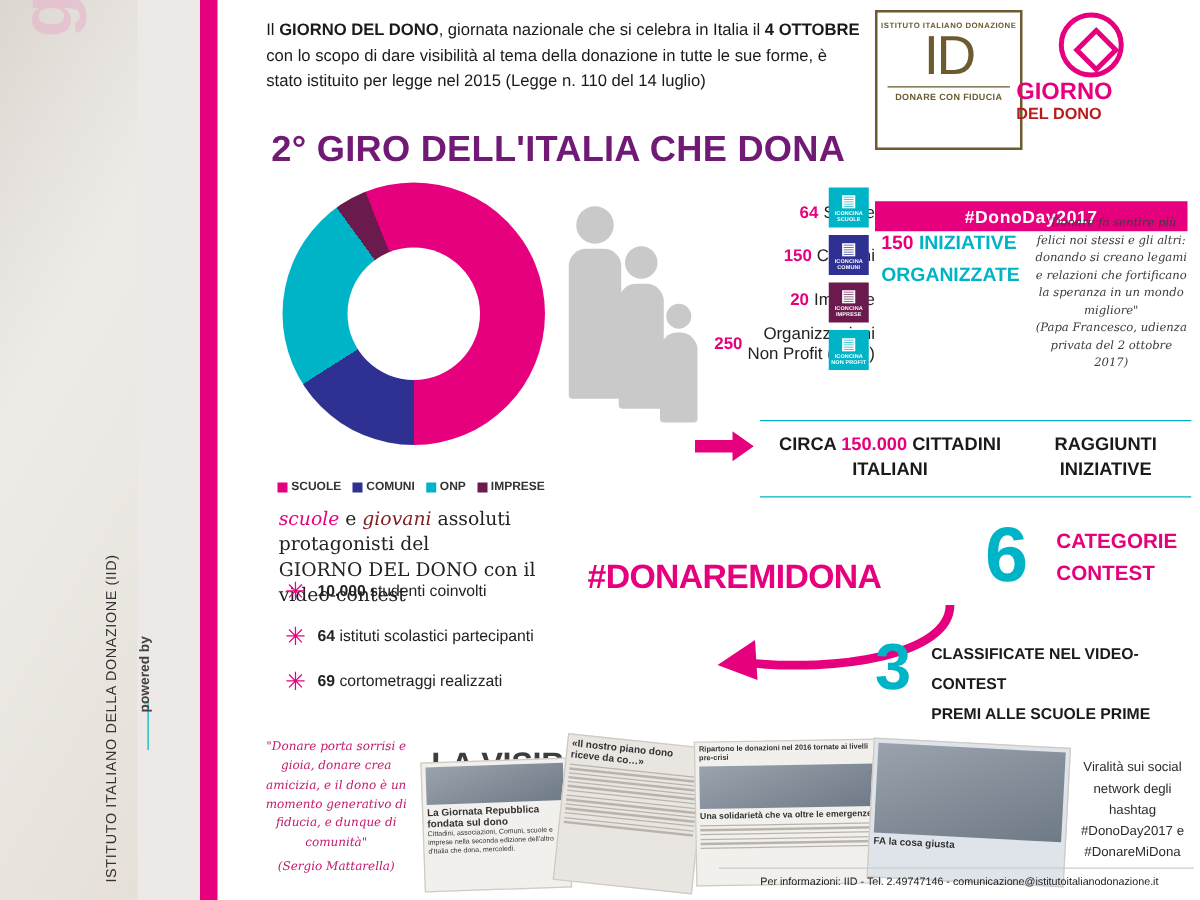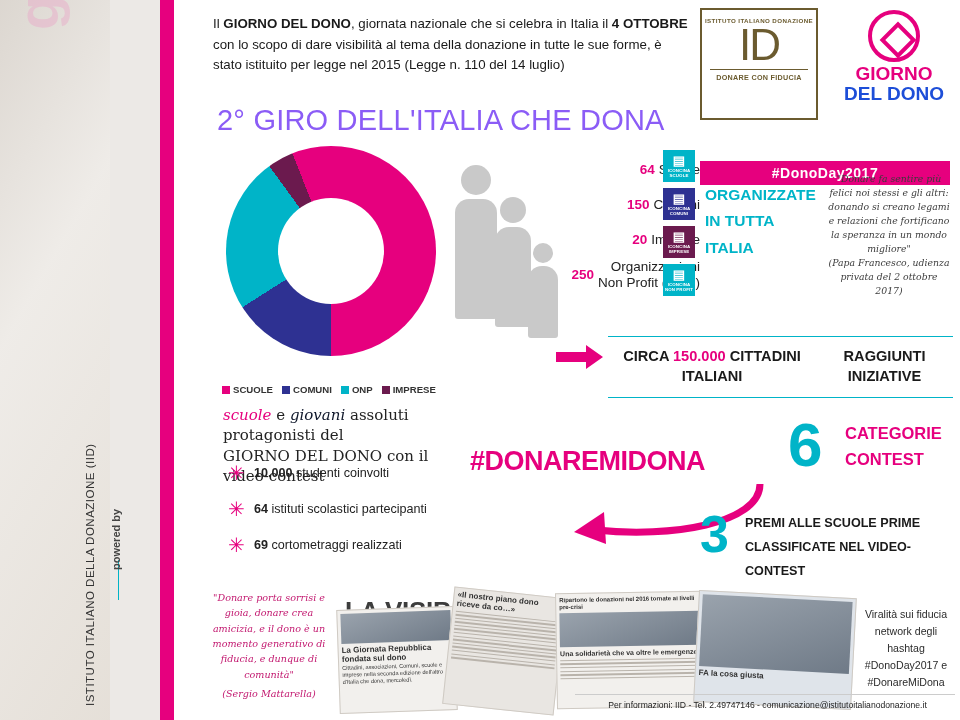--- a/index.html
+++ b/index.html
@@ -65,42 +65,41 @@
     font-size: 6.2px; letter-spacing: .4px; color: #6b5b2f; margin-top: 7px; font-weight: bold;
   }
   #iid-logo .id-mark {
     font-size: 44px; font-weight: normal; color: #6b5b2f; line-height: .95; letter-spacing: -2px;
   }
   #iid-logo .ring-text-bot {
     font-size: 7.2px; letter-spacing: .3px; color: #6b5b2f; font-weight: bold;
     border-top: 1px solid #6b5b2f; margin: 3px 8px 0; padding-top: 3px;
   }
   #gdd-logo {
-    position: absolute; left: 134px; top: 0; width: 120px; height: 112px;
-    text-align: center;
+    position: absolute; left: 113px; top: 0; width: 120px; height: 112px;
   }
   #gdd-mark {
     width: 52px; height: 52px; margin: 2px auto 2px; border: 4px solid #e6007e;
     border-radius: 50%; position: relative;
   }
   #gdd-mark:after {
     content: ""; position: absolute; left: 13px; top: 13px; width: 18px; height: 18px;
     border: 4px solid #e6007e; transform: rotate(45deg);
   }
   #gdd-logo .l1 { font-size: 19px; font-weight: bold; color: #e6007e; line-height: 1.05; }
-  #gdd-logo .l2 { font-size: 19px; font-weight: bold; color: #1d4ed8; line-height: 1.05; }
+  #gdd-logo .l2 { font-size: 13px; font-weight: bold; color: #b91c1c; line-height: 1.05; }
   #hashtag-bar {
     position: absolute; left: 700px; top: 128px; width: 250px; height: 24px;
     background: #e6007e; color: #fff; font-size: 14px; font-weight: bold;
     display: flex; align-items: center; justify-content: center; letter-spacing: .5px; margin-top: 33px;
   }
   
   #main-headline {
     position: absolute; left: 217px; top: 104px;
-    font-size: 29px; font-weight: normal; color: #8b5cf6; letter-spacing: .2px;
+    font-size: 29px; font-weight: bold; color: #701a75; letter-spacing: .2px;
   }
   
   #donut-wrap { position: absolute; left: 226px; top: 146px; width: 220px; height: 225px; }
   #donut {
     width: 210px; height: 210px; border-radius: 50%;
     background: conic-gradient(
       #e6007e 0deg 180deg,
       #2e3192 180deg 237.6deg,
       #00b4c8 237.6deg 324deg,
       #6b1a4e 324deg 338.4deg,
@@ -159,21 +158,21 @@
   #citizens-box .hl { color: #e6007e; }
   #arrow-right {
     position: absolute; left: 556px; top: 344px; width: 48px; height: 26px;
   }
   
   #schools-head {
     position: absolute; left: 223px; top: 405px; width: 250px;
     font-family: "DejaVu Serif", serif; font-size: 15px; color: #222; line-height: 1.35;
   }
   #schools-head .pink { color: #e6007e; font-style: italic; }
-  #schools-head .teal { color: #0f172a; font-style: italic; }
+  #schools-head .teal { color: #7f1d1d; font-style: italic; }
   #bullets { position: absolute; left: 228px; top: 455px; width: 265px; }
   .bullet { display: flex; align-items: center; height: 36px; font-size: 12.6px; color: #222; }
   .aster { color: #e6007e; font-size: 20px; width: 26px; }
   .bullet .num { font-weight: bold; }
   
   #hashtag-big {
     position: absolute; left: 470px; top: 446px; width: 300px;
     font-size: 27px; font-weight: bold; color: #e6007e; letter-spacing: -.5px;
   }
   #curve-arrow { position: absolute; left: 560px; top: 478px; width: 220px; height: 70px; }
@@ -338,22 +337,25 @@
     <span>IMPRESE</span>
   </div>
   <div class="tile" style="background:#00b4c8">
     <span class="glyph">▤</span>
     <span>ICONCINA</span>
     <span>NON PROFIT</span>
   </div>
 </div>
 
 <div id="initiatives">
+  <div>
+    <span class="hl">150</span>
+    <span>INIZIATIVE</span>
+  </div>
   <div>ORGANIZZATE</div>
-  <div>IN TUTTA ITALIA</div>
 </div>
 
 <div id="pope-quote">
   <div>"Donare fa sentire più felici noi stessi e gli altri: donando si creano legami e relazioni che fortificano la speranza in un mondo migliore"</div>
   <div style="margin-top:0">(Papa Francesco, udienza privata del 2 ottobre 2017)</div>
 </div>
 
 <svg id="arrow-right" viewBox="0 0 48 26">
   <polygon points="0,8 30,8 30,1 47,13 30,25 30,18 0,18" fill="#e6007e"></polygon>
 </svg>
@@ -390,22 +392,22 @@
   <polygon points="44,34 14,54 46,66" fill="#e6007e"></polygon>
 </svg>
 
 <div id="cat-num">6</div>
 <div id="cat-text">
   <div>CATEGORIE</div>
   <div>CONTEST</div>
 </div>
 <div id="premi-num">3</div>
 <div id="premi-text">
+  <div>CLASSIFICATE NEL VIDEO-CONTEST</div>
   <div>PREMI ALLE SCUOLE PRIME</div>
-  <div>CLASSIFICATE NEL VIDEO-CONTEST</div>
 </div>
 
 <div id="media-title">LA VISIBILITÀ MEDIATICA DEL DONO</div>
 
 <div id="mattarella">
   <div>"Donare porta sorrisi e gioia, donare crea amicizia, e il dono è un momento generativo di fiducia, e dunque di comunità"</div>
   <div style="margin-top:4px">(Sergio Mattarella)</div>
 </div>
 
 <div id="clips">
@@ -446,21 +448,21 @@
         <i></i>
       </div>
   </div>
   <div class="clip" id="clip4">
     <div class="photo-ph" style="height:72px;margin-bottom:3px"></div>
     <div class="hd">FA la cosa giusta</div>
   </div>
 </div>
 
 <div id="virality">
-  <div>Viralità sui fiducia</div>
+  <div>Viralità sui social</div>
   <div>network degli</div>
   <div>hashtag</div>
   <div>#DonoDay2017 e</div>
   <div>#DonareMiDona</div>
 </div>
 
 <div id="footer-rule"></div>
 <div id="footer">Per informazioni: IID - Tel. 2.49747146 - comunicazione@istitutoitalianodonazione.it</div>
 
 </body></html>

